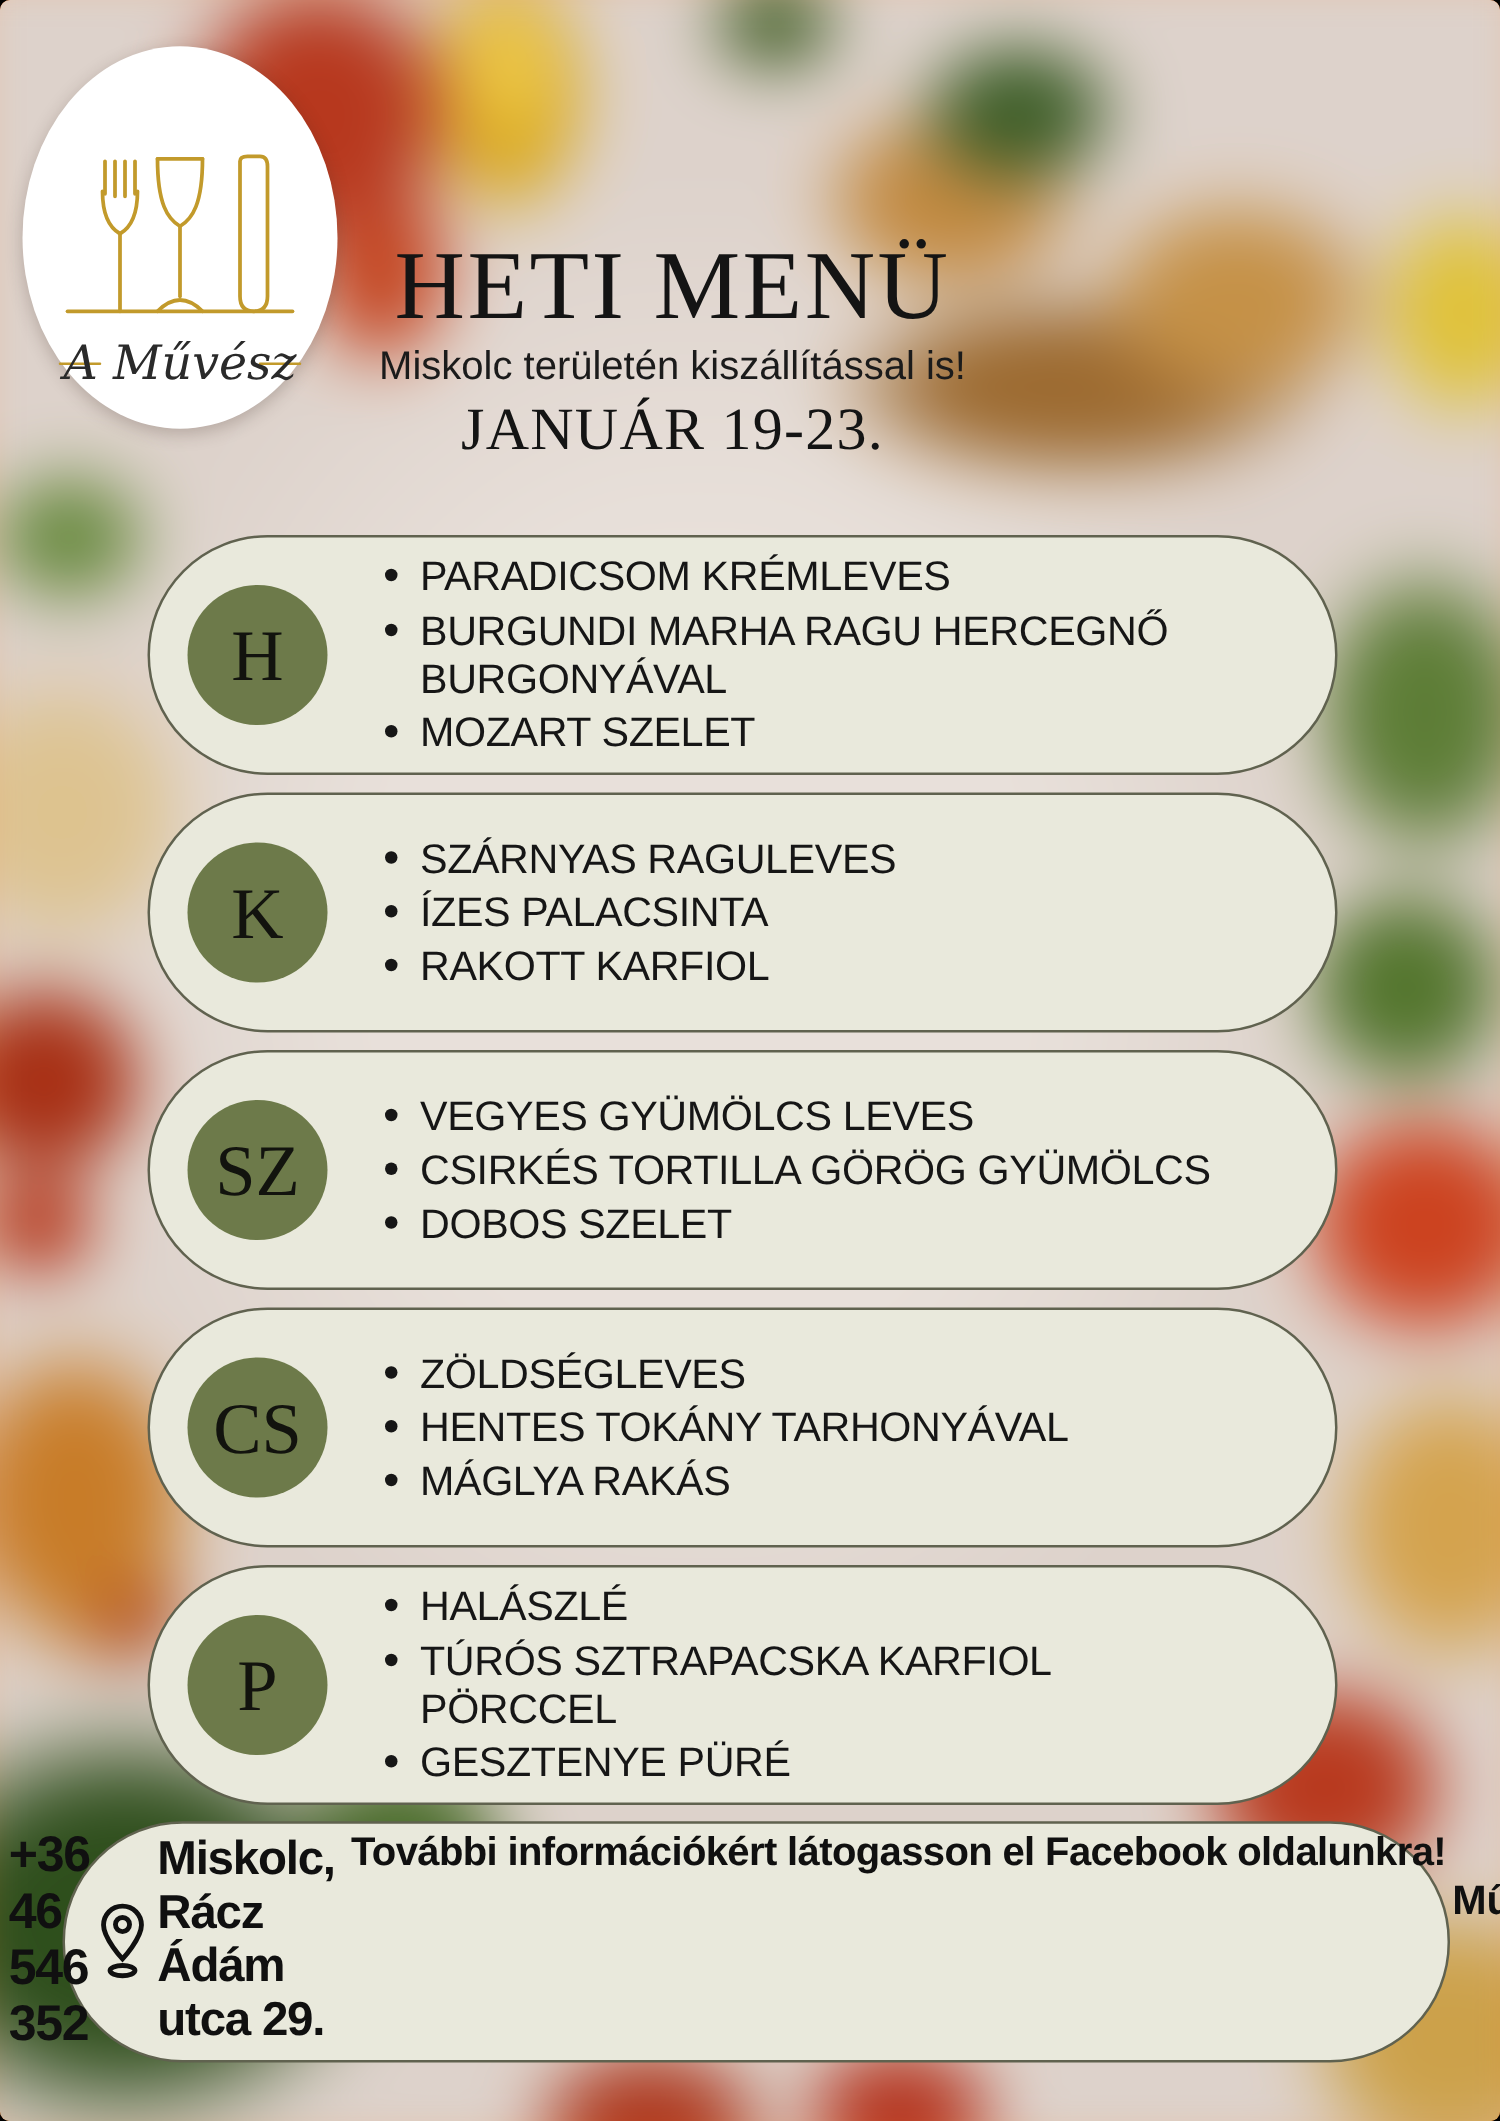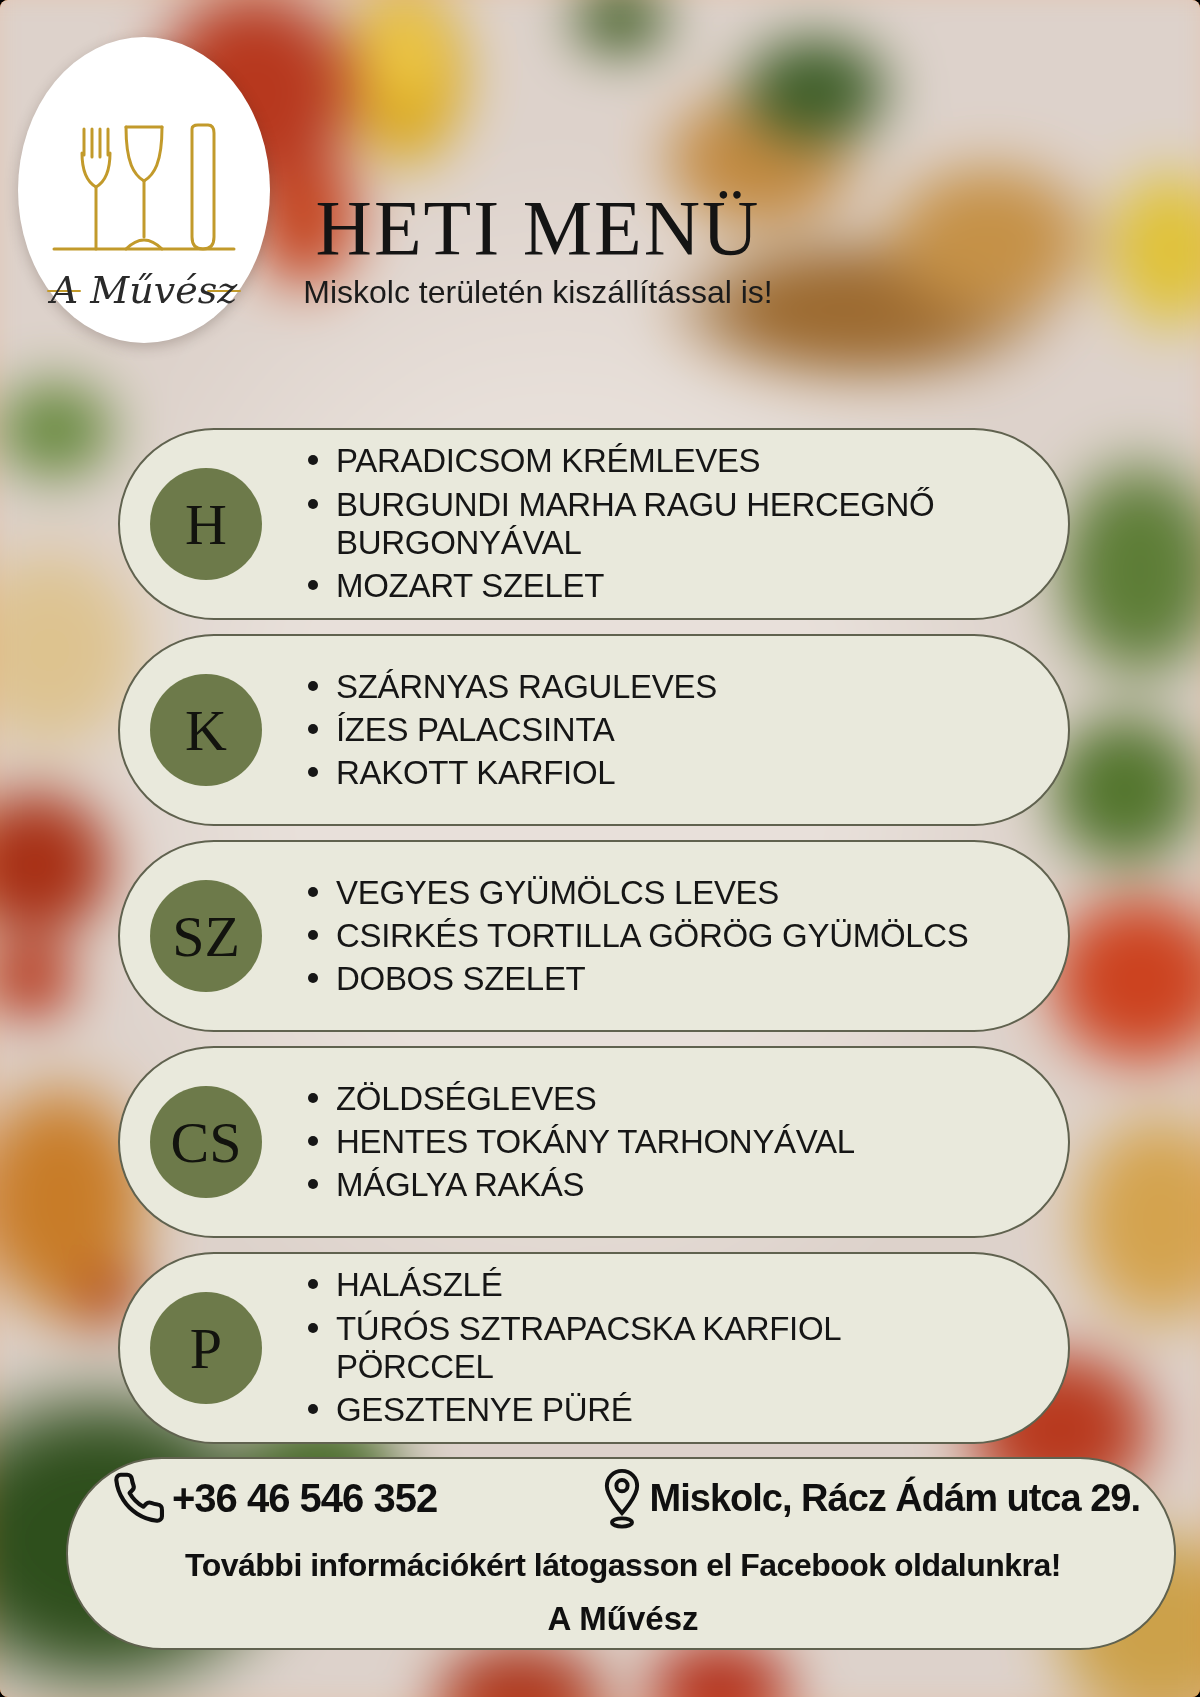--- a/index.html
+++ b/index.html
@@ -51,23 +51,23 @@
   .menu{position:absolute;left:118px;top:428px;width:952px;display:flex;flex-direction:column;gap:14px;}
   .card{height:192px;border-radius:96px;background:#e9e9dc;border:2px solid #60624f;
         display:flex;align-items:center;gap:38px;padding-left:30px;box-sizing:border-box;}
   .day-badge{flex:none;width:112px;height:112px;border-radius:50%;background:#6d7a4a;
         display:flex;align-items:center;justify-content:center;
         font-family:"Liberation Serif",serif;font-size:58px;color:#12130e;}
   .items{list-style:none;margin:0;padding:0;width:700px;font-size:33px;line-height:1.16;letter-spacing:-.3px;color:#161616;}
   .items li{position:relative;padding-left:36px;margin:5px 0;}
   .items li::before{content:"";position:absolute;left:8px;top:13px;width:10px;height:10px;border-radius:50%;background:#161616;}
   
-  .footer{position:absolute;left:66px;top:1457px;width:1110px;height:193px;border-radius:96px;
+  .footer{position:absolute;left:50px;top:1457px;width:1110px;height:193px;border-radius:96px;
         background:#e9e9dc;border:2px solid #60624f;box-sizing:border-box;
-        display:flex;flex-direction:column;justify-content:center;gap:16px;padding:4px 26px 8px 30px;color:#101010;}
+        display:flex;flex-direction:row;justify-content:center;gap:5px;padding:4px 26px 8px 30px;color:#101010;}
   .frow1{display:flex;align-items:center;justify-content:space-between;padding:0 8px 0 12px;}
   .contact{display:flex;align-items:center;}
   .contact svg{flex:none;}
   .phone-num{font-size:40px;font-weight:700;letter-spacing:-1px;margin-left:4px;}
   .address{font-size:38px;font-weight:700;letter-spacing:-1px;margin-left:2px;}
   .frow2{text-align:center;font-size:32px;font-weight:700;letter-spacing:-.5px;white-space:nowrap;}
   .frow3{text-align:center;font-size:33px;font-weight:700;}
 </style>
 </head>
 <body>
@@ -98,20 +98,21 @@
           <path d="M30 254 H62" stroke-width="2"></path>
           <path d="M190 254 H222" stroke-width="2"></path>
         </g>
         <text x="126" y="266" text-anchor="middle" font-family="DejaVu Serif, serif" font-style="italic" font-size="38" fill="#2a2a2a">A Művész</text>
       </svg>
     </div>
 
     <div class="header">
       <h1>HETI MENÜ</h1>
       <div class="subtitle">Miskolc területén kiszállítással is!</div>
+      <div class="date">JANUÁR 19-23.</div>
     </div>
 
     <div class="menu">
         <div class="card">
           <div class="day-badge">H</div>
           <ul class="items">
             <li>PARADICSOM KRÉMLEVES</li>
             <li>BURGUNDI MARHA RAGU HERCEGNŐ BURGONYÁVAL</li>
             <li>MOZART SZELET</li>
           </ul>

